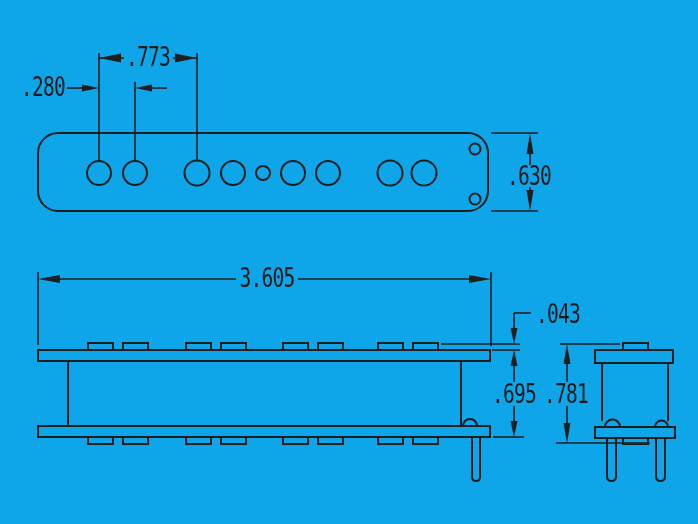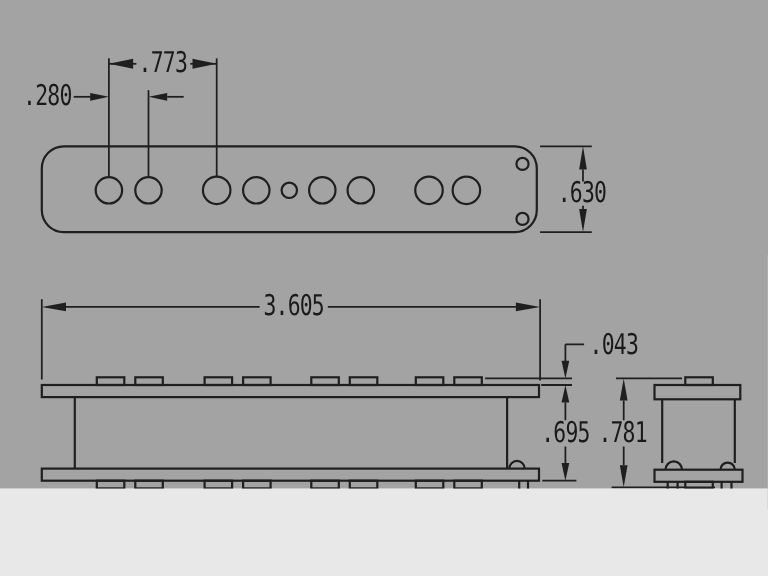--- a/index.html
+++ b/index.html
@@ -1,20 +1,20 @@
 <!DOCTYPE html>
 <html><head>
 <meta charset="utf-8">
 <style>
   html,body{margin:0;padding:0;}
   body{background:#e8e8e8;font-family:"DejaVu Sans Mono",monospace;}
   .canvas{
     position:relative;
-    width:698px;height:444px;
-    background:#a3a3a3;
+    width:698px;height:524px;
+    background:#0ea5e9;
     overflow:hidden;
     text-align:center;
   }
   .canvas svg{position:absolute;left:0;top:0;}
   .dim-label{
     position:absolute;
     font-family:"DejaVu Sans Mono",monospace;
     font-size:26px;
     line-height:1;
     color:#1a1a1a;

